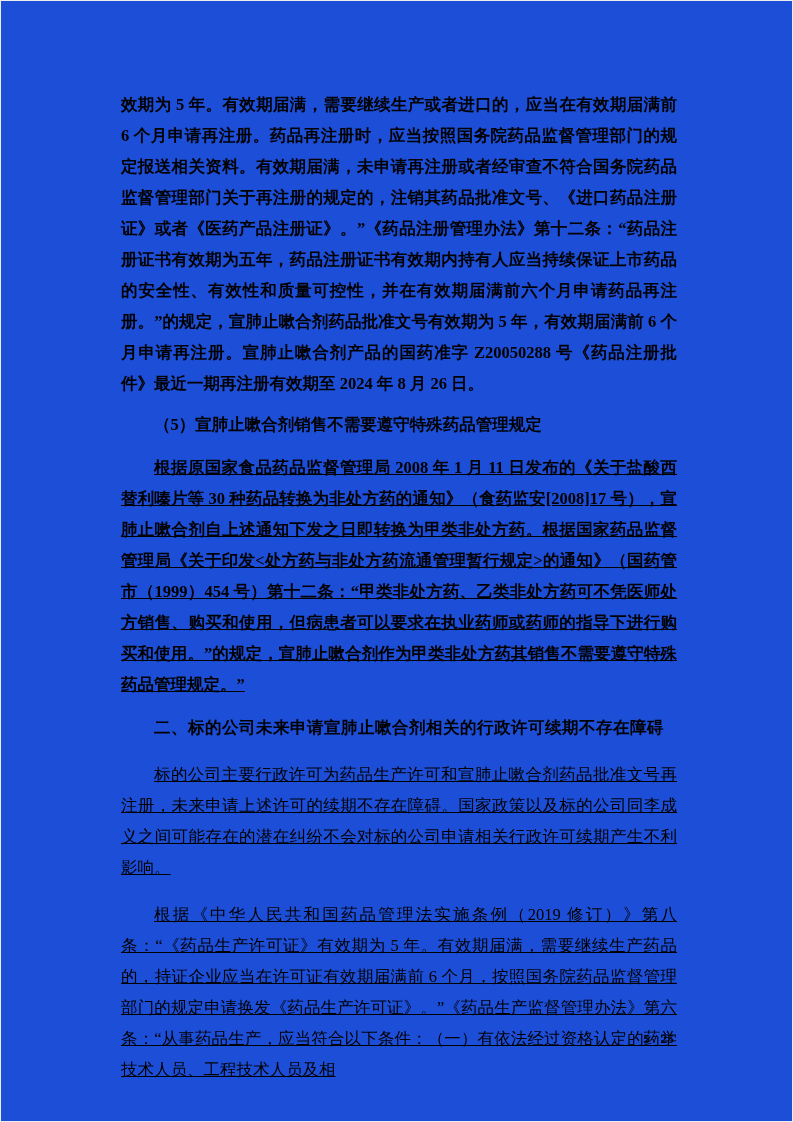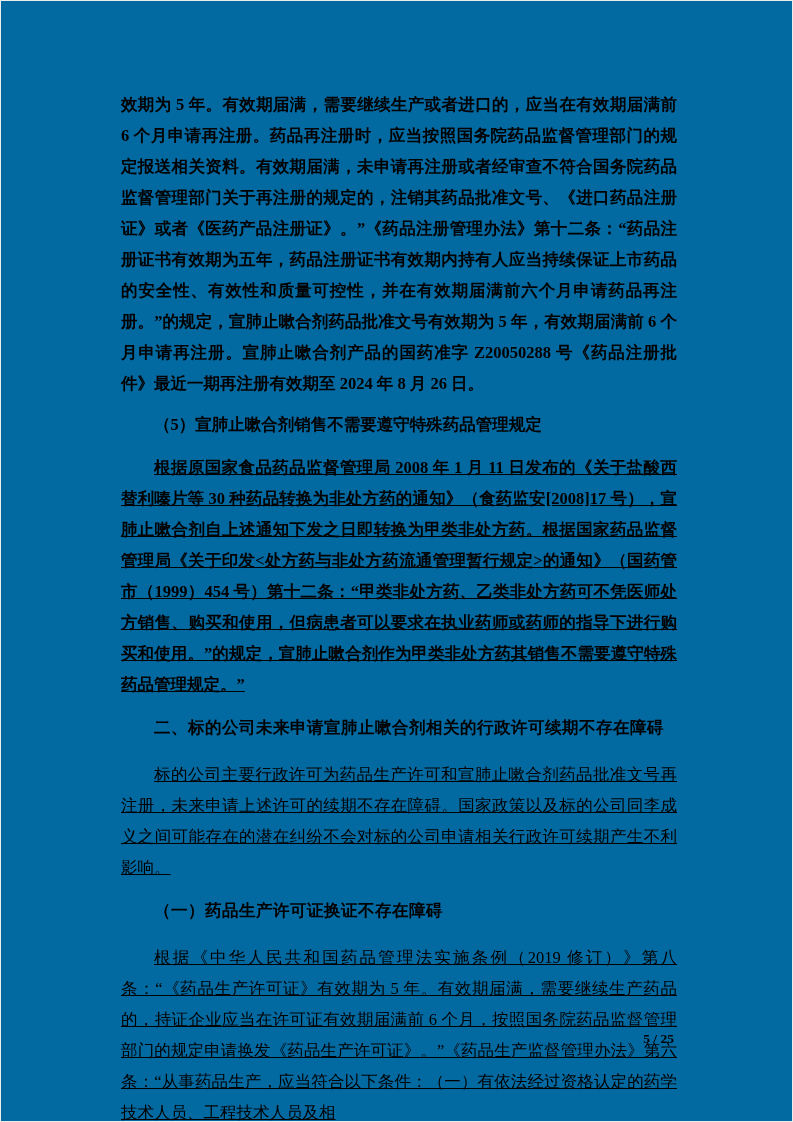--- a/index.html
+++ b/index.html
@@ -5,21 +5,21 @@
   html, body {
     margin: 0;
     padding: 0;
     background: #ffffff;
   }
   .page {
     position: relative;
     width: 793px;
     height: 1122px;
     box-sizing: border-box;
-    background: #0369a1;
+    background: #1d4ed8;
     border: 1px solid #ececec;
     overflow: hidden;
     font-family: "Liberation Serif", "DejaVu Serif", serif;
     color: #000000;
   }
   .content {
     position: absolute;
     left: 120px;
     top: 88px;
     width: 556px;
@@ -73,20 +73,19 @@
     <p class="para-kai">效期为 5 年。有效期届满，需要继续生产或者进口的，应当在有效期届满前 6 个月申请再注册。药品再注册时，应当按照国务院药品监督管理部门的规定报送相关资料。有效期届满，未申请再注册或者经审查不符合国务院药品监督管理部门关于再注册的规定的，注销其药品批准文号、《进口药品注册证》或者《医药产品注册证》。”《药品注册管理办法》第十二条：“药品注册证书有效期为五年，药品注册证书有效期内持有人应当持续保证上市药品的安全性、有效性和质量可控性，并在有效期届满前六个月申请药品再注册。”的规定，宣肺止嗽合剂药品批准文号有效期为 5 年，有效期届满前 6 个月申请再注册。宣肺止嗽合剂产品的国药准字 Z20050288 号《药品注册批件》最近一期再注册有效期至 2024 年 8 月 26 日。</p>
 
     <p class="heading-kai">（5）宣肺止嗽合剂销售不需要遵守特殊药品管理规定</p>
 
     <p class="para-kai indent-first">根据原国家食品药品监督管理局 2008 年 1 月 11 日发布的《关于盐酸西替利嗪片等 30 种药品转换为非处方药的通知》（食药监安[2008]17 号），宣肺止嗽合剂自上述通知下发之日即转换为甲类非处方药。根据国家药品监督管理局《关于印发&lt;处方药与非处方药流通管理暂行规定&gt;的通知》（国药管市（1999）454 号）第十二条：“甲类非处方药、乙类非处方药可不凭医师处方销售、购买和使用，但病患者可以要求在执业药师或药师的指导下进行购买和使用。”的规定，宣肺止嗽合剂作为甲类非处方药其销售不需要遵守特殊药品管理规定。”</p>
 
     <p class="heading-hei">二、标的公司未来申请宣肺止嗽合剂相关的行政许可续期不存在障碍</p>
 
     <p class="para-song indent-first">标的公司主要行政许可为药品生产许可和宣肺止嗽合剂药品批准文号再注册，未来申请上述许可的续期不存在障碍。国家政策以及标的公司同李成义之间可能存在的潜在纠纷不会对标的公司申请相关行政许可续期产生不利影响。</p>
 
-    <p class="heading-hei">（一）药品生产许可证换证不存在障碍</p>
 
     <p class="para-song indent-first">根据《中华人民共和国药品管理法实施条例（2019 修订）》第八条：“《药品生产许可证》有效期为 5 年。有效期届满，需要继续生产药品的，持证企业应当在许可证有效期届满前 6 个月，按照国务院药品监督管理部门的规定申请换发《药品生产许可证》。”《药品生产监督管理办法》第六条：“从事药品生产，应当符合以下条件：（一）有依法经过资格认定的药学技术人员、工程技术人员及相</p>
 
   </div>
 
   <div class="page-footer">5 / 25</div>
 </div>
 
 </body></html>

